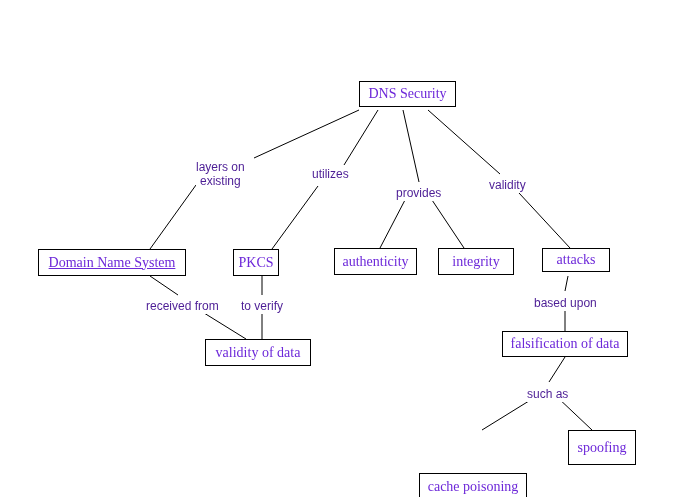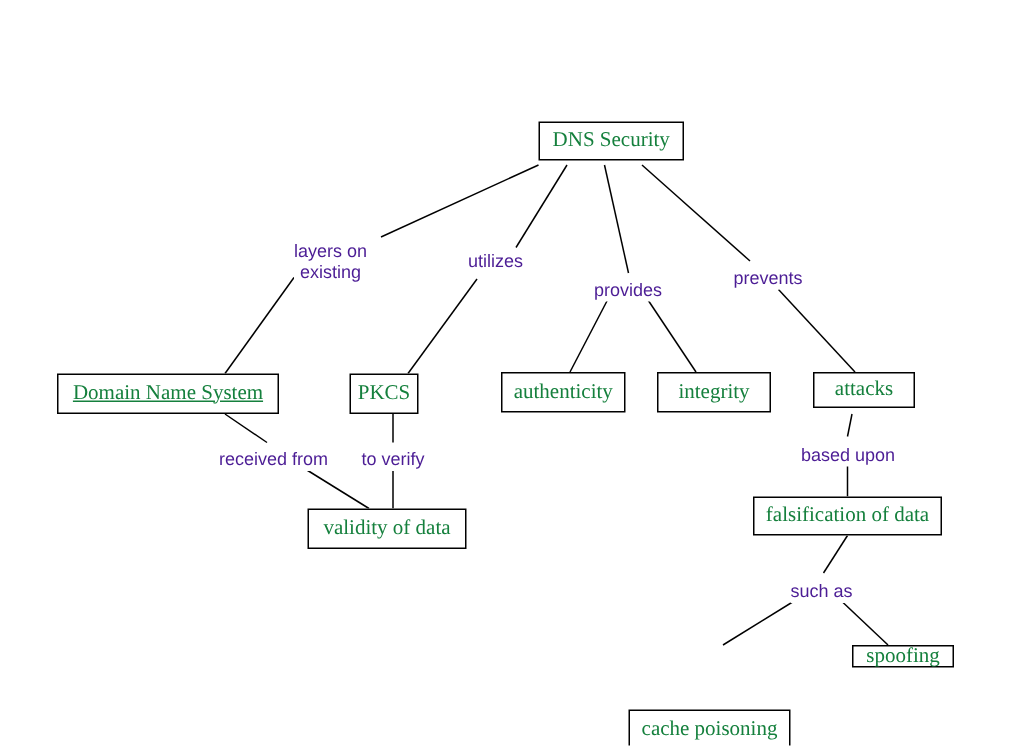--- a/index.html
+++ b/index.html
@@ -22,21 +22,21 @@
     width: 674px;
     height: 497px;
   }
   .node-box {
     position: absolute;
     box-sizing: border-box;
     border: 1px solid #000000;
     background: #ffffff;
     font-family: "Liberation Serif", serif;
     font-size: 14px;
-    color: #15803d;
+    color: #6d28d9;
     display: flex;
     align-items: center;
     justify-content: center;
     white-space: nowrap;
     line-height: 1;
   }
   .edge-label {
     position: absolute;
     font-family: "Liberation Sans", sans-serif;
     font-size: 12px;
@@ -99,37 +99,37 @@
       </div>
       <div class="node-box" style="left: 205px; top: 339px; width: 106px; height: 27px; align-items: center;">
         <span>validity of data</span>
       </div>
       <div class="node-box" style="left: 502px; top: 331px; width: 126px; height: 26px;">
         <span>falsification of data</span>
       </div>
       <div class="node-box" style="left: 419px; top: 430px; width: 108px; height: 27px; margin-top: 43px;">
         <span>cache poisoning</span>
       </div>
-      <div class="node-box" style="left: 568px; top: 430px; width: 68px; height: 15px; justify-content: center;">
+      <div class="node-box" style="left: 568px; top: 430px; width: 68px; height: 35px; justify-content: center;">
         <span>spoofing</span>
       </div>
     </div>
   <div id="labels-layer">
       <div class="edge-label" style="top: 161px; left: 196px;">
         <div>layers on</div>
         <div>existing</div>
       </div>
       <div class="edge-label" style="top: 168px; left: 312px;">
         <div>utilizes</div>
       </div>
       <div class="edge-label" style="top: 187px; left: 396px;">
         <div>provides</div>
       </div>
       <div class="edge-label" style="top: 179px; left: 489px;">
-        <div>prevents</div>
+        <div>validity</div>
       </div>
       <div class="edge-label" style="top: 300px; left: 146px;">
         <div>received from</div>
       </div>
       <div class="edge-label" style="top: 300px; left: 241px;">
         <div>to verify</div>
       </div>
       <div class="edge-label" style="top: 297px; left: 534px;">
         <div>based upon</div>
       </div>

